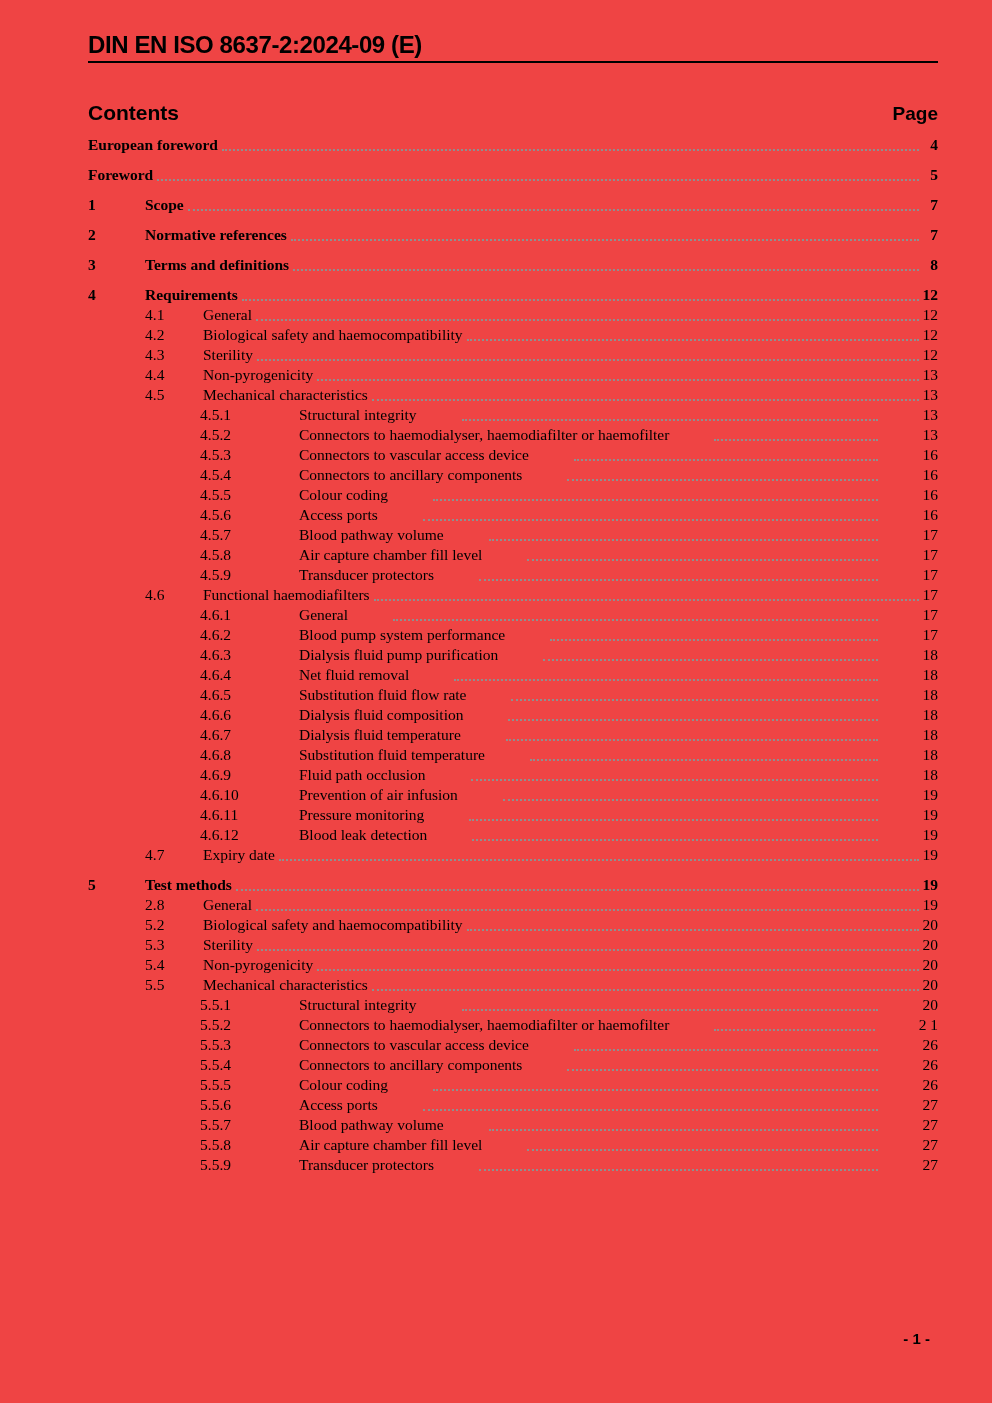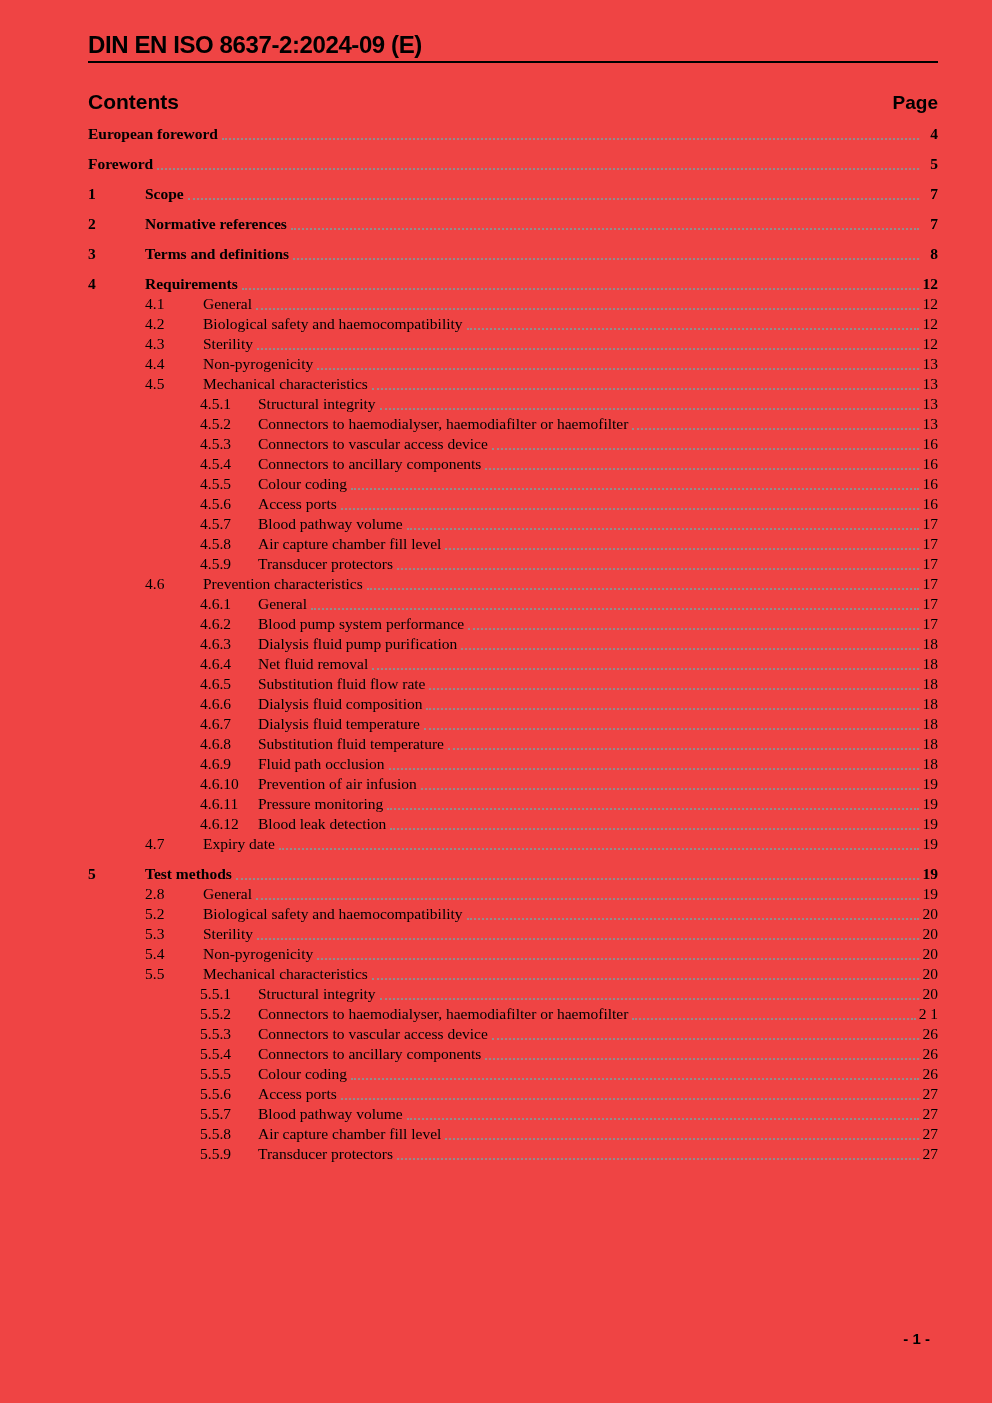--- a/index.html
+++ b/index.html
@@ -37,21 +37,21 @@
   }
   .header-rule {
     border-bottom: 2px solid #000000;
     margin-top: 3px;
     width: 100%;
   }
   .contents-bar {
     display: flex;
     justify-content: space-between;
     align-items: baseline;
-    margin-top: 28px;
+    margin-top: 39px;
     gap: 24px;
   }
   .contents-title {
     font-family: "Liberation Sans", sans-serif;
     font-weight: bold;
     font-size: 21px;
     line-height: 22px;
   }
   .page-col-label {
     font-family: "Liberation Sans", sans-serif;
@@ -66,21 +66,21 @@
     align-items: baseline;
     font-size: 15.5px;
     line-height: 20px;
   }
   .lvl0 {
     margin-top: 10px;
     font-weight: bold;
   }
   .lvl0 .toc-num { flex: none; width: 57px; }
   .lvl1 { padding-left: 57px; }
-  .lvl2 { padding-left: 112px; }
+  .lvl2 { padding-left: 112px; gap: 41px; }
   .lvl1 .toc-num, .lvl2 .toc-num { flex: none; width: 58px; }
   .toc-label {
     flex: none;
     white-space: nowrap;
   }
   .toc-dots {
     flex: 1;
     align-self: flex-end;
     margin: 0 3px 4px 4px;
     border-bottom: 2px dotted #8f8f8f;
@@ -231,21 +231,21 @@
         <span class="toc-page">17</span>
       </div>
       <div class="toc-row lvl2">
         <span class="toc-num">4.5.9</span>
         <span class="toc-label">Transducer protectors</span>
         <span class="toc-dots"></span>
         <span class="toc-page">17</span>
       </div>
       <div class="toc-row lvl1">
         <span class="toc-num">4.6</span>
-        <span class="toc-label">Prevention characteristics</span>
+        <span class="toc-label">Functional haemodiafilters</span>
         <span class="toc-dots"></span>
         <span class="toc-page">17</span>
       </div>
       <div class="toc-row lvl2">
         <span class="toc-num">4.6.1</span>
         <span class="toc-label">General</span>
         <span class="toc-dots"></span>
         <span class="toc-page">17</span>
       </div>
       <div class="toc-row lvl2">

